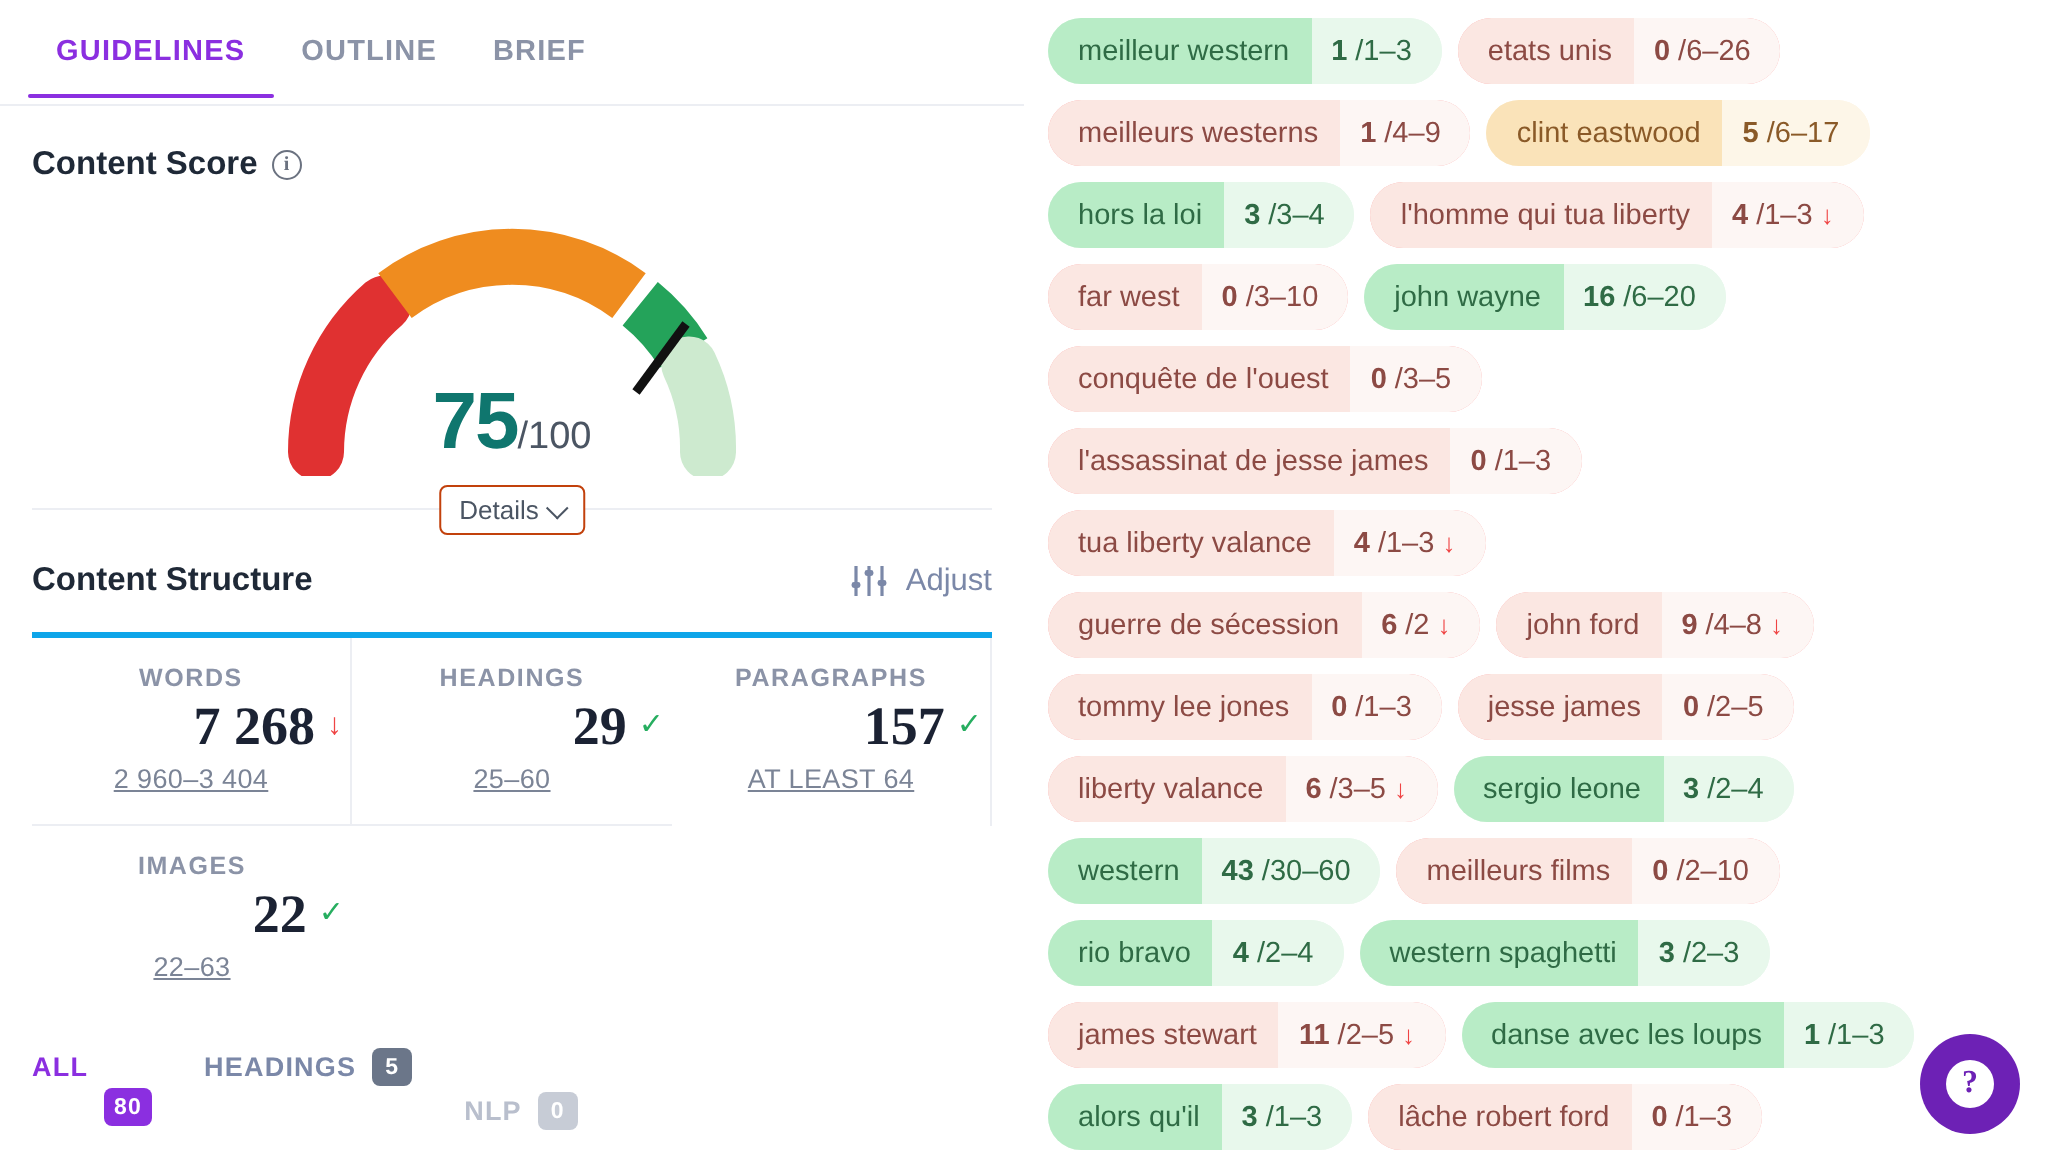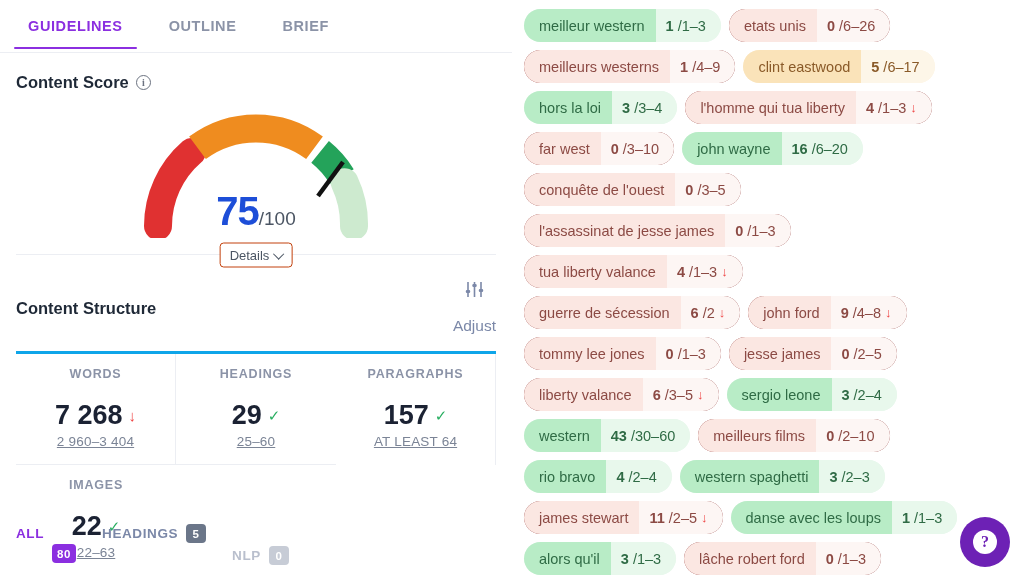--- a/index.html
+++ b/index.html
@@ -20,21 +20,20 @@
   }
 
   
   .tabbar {
     height: 53px;
     display: flex;
     align-items: flex-start;
     padding: 18px 0 0 14px;
     border-bottom: 1px solid #eceef3;
     position: relative;
-    gap: 18px;
   }
   .tab {
     font-size: 14.5px;
     font-weight: bold;
     letter-spacing: 0.6px;
     color: #8b93a7;
     padding: 0 14px 14px 14px;
     cursor: pointer;
     position: relative;
   }
@@ -67,21 +66,21 @@
     margin: 14px auto 0 auto;
   }
   .gauge-wrap svg { display: block; }
   .gauge-value {
     position: absolute;
     left: 0; right: 0; bottom: 4px;
     text-align: center;
     white-space: nowrap;
   }
   .gauge-num {
-    font-size: 40px; font-weight: bold; color: #1d4ed8;
+    font-size: 40px; font-weight: bold; color: #0f766e;
     letter-spacing: -1px;
   }
   .gauge-max { font-size: 19px; color: #4b5563; font-weight: normal; }
 
   .divider-row {
     margin-top: 16px;
     border-top: 1px solid #eceef3;
     position: relative; height: 0;
   }
   .details-btn {
@@ -102,46 +101,47 @@
     border-bottom: 1.6px solid #4b5563;
     transform: rotate(45deg) translate(-1px,-1px);
   }
 
   
   .cs-header {
     display: flex; align-items: center; justify-content: space-between;
     padding: 26px 16px 0 16px;
   }
   .adjust {
-    display: flex; align-items: center; gap: 19px;
-    color: #7b88a8; font-size: 15.5px; cursor: pointer; flex-direction: column;
+    display: flex; align-items: center; gap: 9px;
+    color: #7b88a8; font-size: 15.5px; cursor: pointer;
   }
 
   .stats-grid {
     margin: 16px 16px 0 16px;
     display: grid;
     grid-template-columns: 1fr 1fr 1fr;
     border-top: 3px solid #0ea5e9;
   }
   .stat {
     text-align: center;
     padding: 13px 4px 15px 4px;
     position: relative;
   }
   .stat:nth-child(1), .stat:nth-child(2) { border-bottom: 1px solid #eceef3; }
   .stat:nth-child(odd) { border-right: 1px solid #eceef3; }
   .stat-label {
     font-size: 12.5px; font-weight: bold; letter-spacing: 0.8px;
     color: #8b93a7; text-transform: uppercase;
   }
   .stat-value {
-    margin-top: 19px;
+    margin-top: 2px;
     font-size: 27px; font-weight: bold; color: #1b2233;
-    display: flex; align-items: center; justify-content: center; gap: 6px;
+    display: flex; align-items: center; justify-content: flex-end; gap: 6px;
     line-height: 1.15;
+    font-family: Liberation Serif, serif;
   }
   .stat-range {
     margin-top: 3px;
     font-size: 13.5px; color: #7b8496; letter-spacing: 0.2px; text-decoration: underline;
   }
   .arrow-down { color: #ef4444; font-size: 15px; font-weight: normal; }
   .check { color: #27ae60; font-size: 15px; font-weight: normal; }
 
   
   .filter-row {
@@ -203,21 +203,21 @@
     padding: 0 15px 0 10px;
     font-size: 14.5px;
   }
   .tag-count b { font-weight: bold; }
 
   
   .tag.green { background: #e8f8ec; }
   .tag.green .tag-label { background: #b8ecc6; color: #2f6b45; }
   .tag.green .tag-count { background: #e8f8ec; color: #2f6b45; }
   
-  .tag.red { background: #7f1d1d; text-align: right; }
+  .tag.red { background: #fca5a5; text-align: right; }
   .tag.red .tag-label { background: #fbe7e2; color: #8c4a44; }
   .tag.red .tag-count { background: #fdf6f4; color: #8c4a44; }
   
   .tag.amber { background: #fdf4e3; }
   .tag.amber .tag-label { background: #fae3b9; color: #8a5a28; }
   .tag.amber .tag-count { background: #fdf6e8; color: #8a5a28; }
 
   .tag .down { color: #ef4444; font-size: 13px; }
 
   

